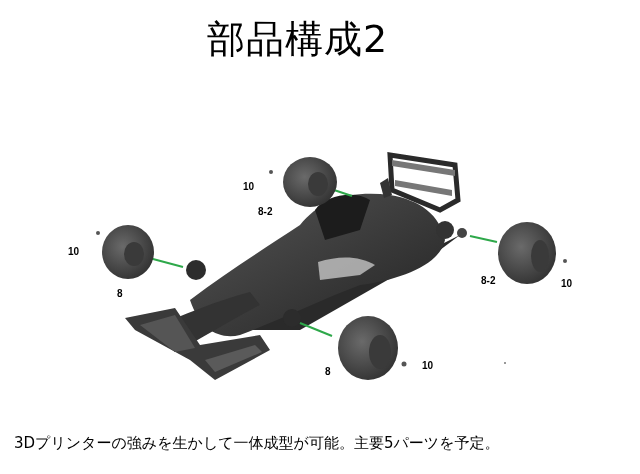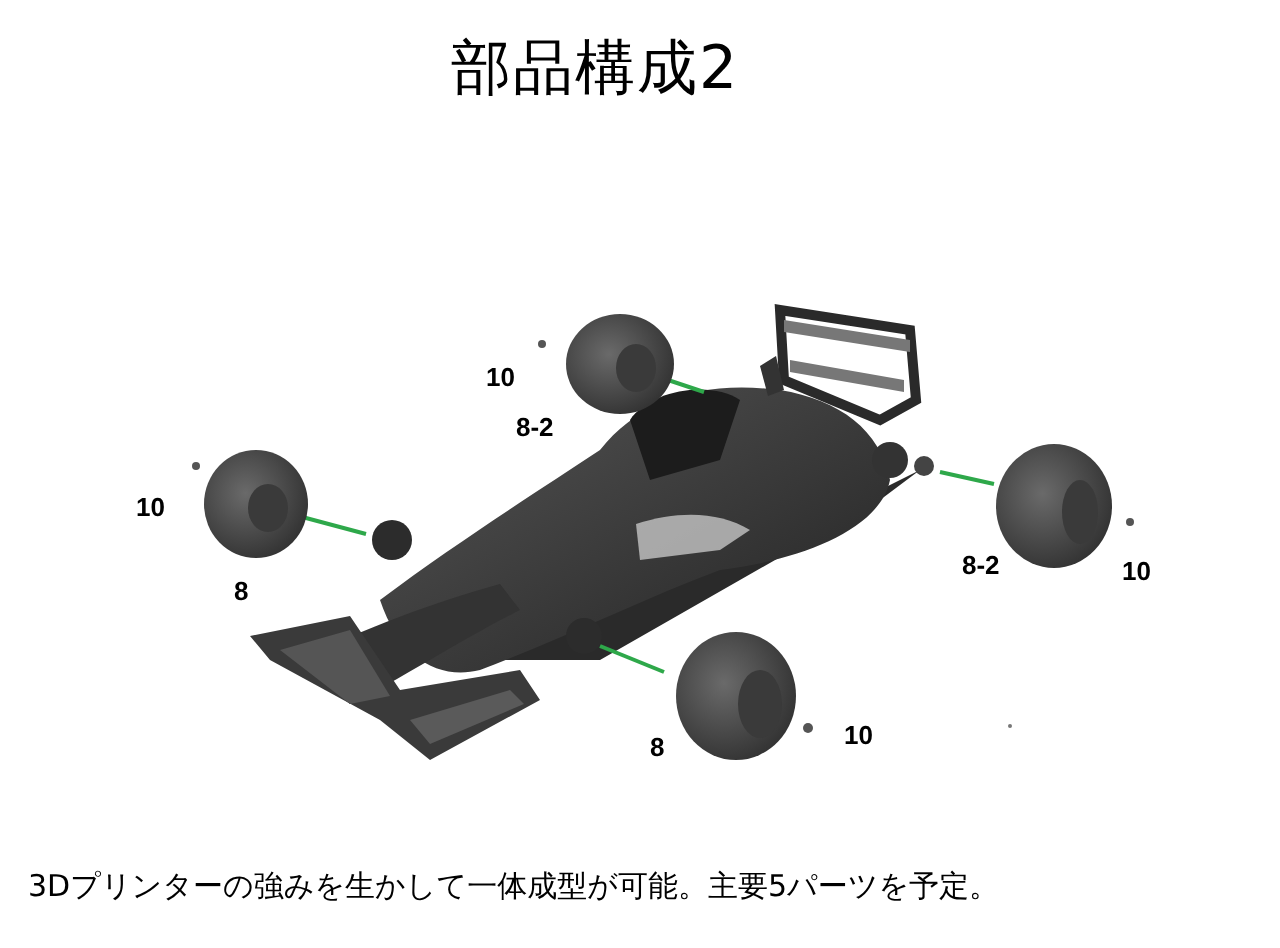--- a/index.html
+++ b/index.html
@@ -1,22 +1,22 @@
 <!DOCTYPE html>
 <html><head>
 <meta charset="utf-8">
 <style>
   html, body { margin:0; padding:0; }
   body { width:640px; height:474px; background:#ffffff; position:relative; overflow:hidden;
          font-family:"DejaVu Sans","Liberation Sans",sans-serif; color:#000; }
   .title { position:absolute; top:14px; left:0; width:595px; text-align:center;
-           font-size:30px; font-weight:normal; letter-spacing:1px; }
+           font-size:38px; font-weight:normal; letter-spacing:1px; }
   .caption { position:absolute; left:14px; top:434px; font-size:15px; font-weight:normal; }
   .diagram { position:absolute; left:0; top:0; width:640px; height:474px; }
-  .lbl { position:absolute; font-family:"Liberation Sans",sans-serif; font-size:13px; font-weight:bold;text-align:right; }
+  .lbl { position:absolute; font-family:"Liberation Sans",sans-serif; font-size:10px; font-weight:bold;text-align:right; }
 </style>
 </head>
 <body>
 
 <div class="title">部品構成2</div>
 
 <svg class="diagram" viewBox="0 0 640 474" xmlns="http://www.w3.org/2000/svg">
   <defs>
     <radialGradient id="tireG" cx="0.4" cy="0.4" r="0.7">
       <stop offset="0" stop-color="#6a6a6a"></stop>

